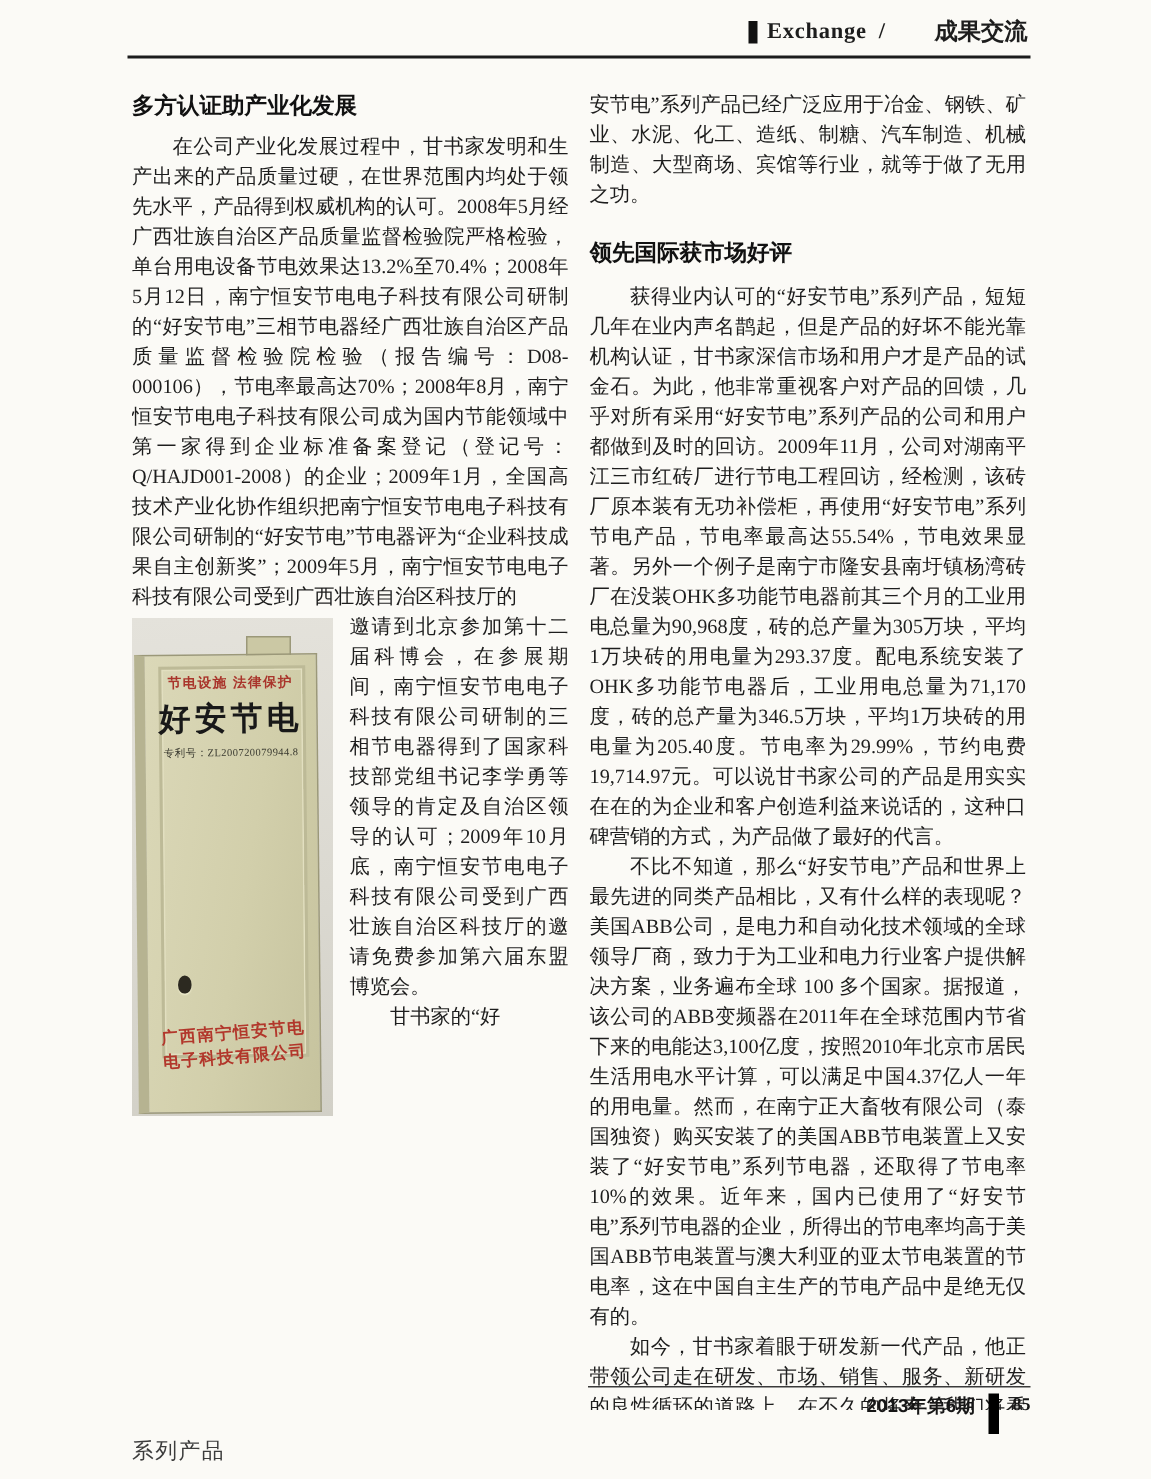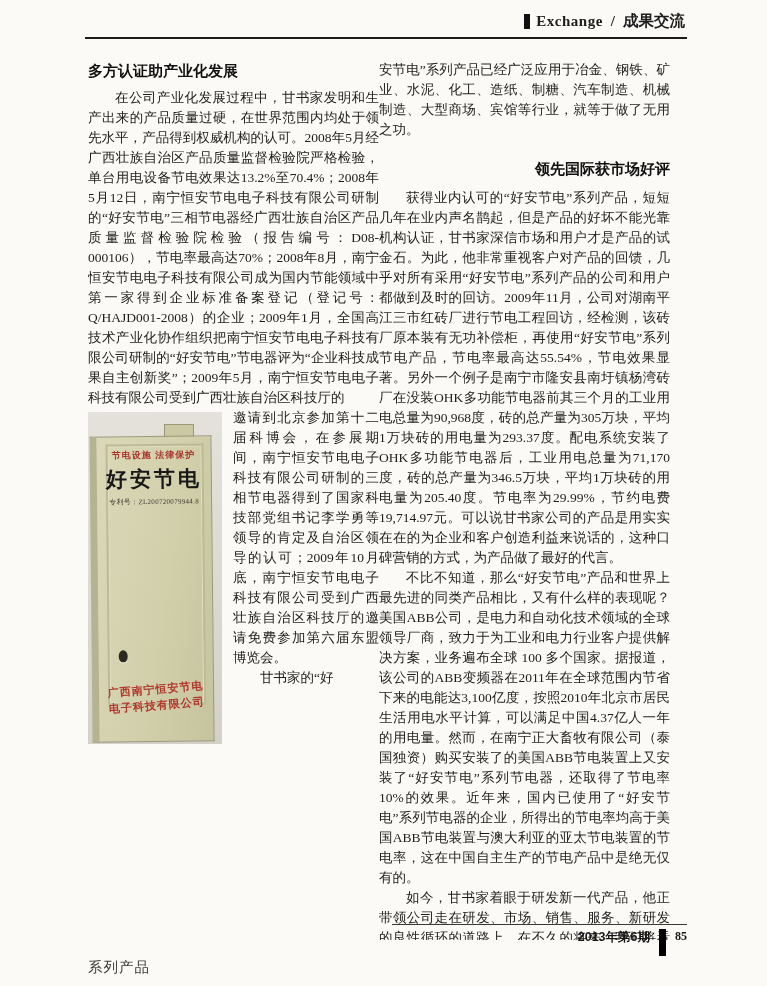--- a/index.html
+++ b/index.html
@@ -14,44 +14,44 @@
   }
   
   .header {
     position:absolute; top:11px; right:82px;
     display:flex; align-items:center; gap:6px;
     font-size:15px; font-weight:bold;text-align:center;
   }
   .header-marker { display:inline-block; width:6px; height:15px; background:#111; }
   .header .en { font-family:"Liberation Serif",serif; letter-spacing:0.5px; }
   .header .sep { font-weight:bold; padding:0 2px; }
-  .header .zh { font-family:"Liberation Sans",sans-serif; font-size:15.5px; }
+  .header .zh { font-family:"Liberation Sans",sans-serif; font-size:15.5px;margin-left:25px; }
   .header-rule {
     position:absolute; top:37px; left:85px; right:80px;
     height:2px; background:#1c1c1c;
   }
   
   .content {
     position:absolute; top:60px; left:88px;
     width:596px; height:880px;
-    display:flex; 
+    display:flex; gap:14px;
   }
   .column { width:291px; flex:0 0 291px; overflow:hidden; }
   .column p {
     font-size:13.5px; line-height:20px;
     text-align:justify; text-justify:inter-character;
     color:#1d1d1d;
   }
   .indent { text-indent:2em; }
   h3.sec {
     font-family:"Liberation Sans",sans-serif;
     font-size:15px; font-weight:bold; color:#111;
     line-height:22px; margin-bottom:6px;
   }
-  h3.sec2 { margin-top:18px; margin-bottom:8px;text-align:right; }
+  h3.sec2 { margin-top:18px; margin-bottom:8px; }
   
   .photo {
     float:left; width:134px; height:332px;
     margin:4px 11px 0 0;
     background:linear-gradient(175deg,#e4e2db 0%,#dbd9d1 55%,#d2d0c7 100%);
     position:relative; overflow:hidden;
   }
   .cab-tab {
     position:absolute; top:12px; right:28px; width:30px; height:14px;
     background:#cbc8a4; border:1px solid #9b9879;

